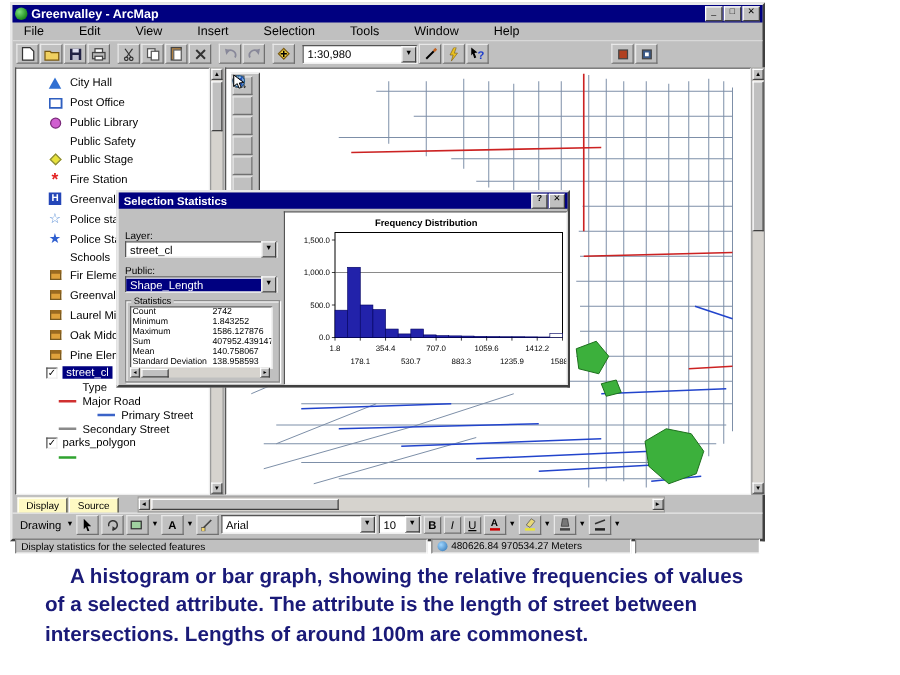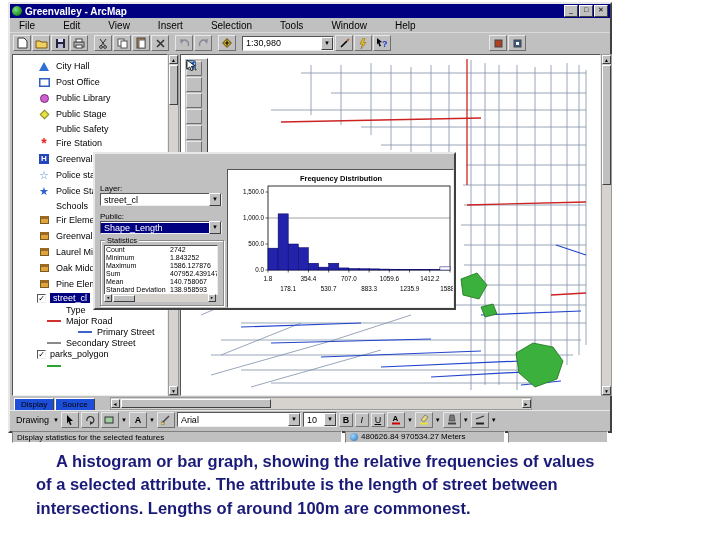--- a/index.html
+++ b/index.html
@@ -50,21 +50,21 @@
   .sel .lab{background:#000080;color:#fff;padding:0 3px;}
   .map{position:absolute;left:170px;top:0;width:421px;height:342px;background:#fff;
        border:1px solid;border-color:#555 #eee #eee #555;box-sizing:border-box;overflow:hidden;}
   .map svg{position:absolute;left:0;top:0;}
   .mapvscroll{position:absolute;left:591px;top:0;width:11px;height:342px;background:#d6d3ce;border:1px solid #9a9a9a;box-sizing:border-box;}
   .toolsbar{position:absolute;left:3px;top:3px;width:20px;background:#c0c0c0;padding:2px 1px;
             border:1px solid;border-color:#fff #404040 #404040 #fff;}
   .toolsbar .tbtn{width:16px;height:15px;margin-bottom:1px;}
   
   .tabsrow{height:14px;display:flex;align-items:flex-end;padding-left:4px;}
-  .tab{font-size:8px;padding:1px 6px;background:#1d4ed8;border:1px solid;border-color:#fff #404040 #404040 #fff;border-bottom:none;margin-right:1px;}
+  .tab{font-size:8px;padding:1px 6px;background:#fef9c3;border:1px solid;border-color:#fff #404040 #404040 #fff;border-bottom:none;margin-right:1px;}
   .hscroll{margin-left:14px;height:11px;flex:1;max-width:420px;background:#d6d3ce;display:flex;align-items:center;border:1px solid #9a9a9a;}
   .drawbar{height:17px;display:flex;align-items:center;gap:2px;padding-left:4px;border-top:1px solid #e8e8e8;}
   .drawlbl{font-size:9px;padding:0 2px;}
   .biu{width:14px;height:14px;font-size:9px;text-align:center;line-height:13px;background:#c0c0c0;
        border:1px solid;border-color:#e8e8e8 #707070 #707070 #e8e8e8;box-sizing:border-box;}
   .statusbar{height:15px;display:flex;align-items:center;gap:3px;padding:1px 2px 0 2px;}
   .spanel{height:12px;background:#c0c0c0;border:1px solid;border-color:#808080 #fff #fff #808080;
           font-size:8px;line-height:11px;padding:0 4px;box-sizing:border-box;white-space:nowrap;overflow:hidden;}
   
   .dialog{position:absolute;left:93px;top:152px;width:363px;height:158px;background:#c0c0c0;z-index:60;
@@ -242,29 +242,29 @@
               <span class="ic-envelope" style="color: rgb(47, 95, 192);"></span>
             </span>
             <span class="lab">Post Office</span>
           </div>
           <div class="tocrow" style="height: 16px;">
             <span class="ic">
               <span class="ic-circle" style="background: rgb(208, 95, 208);"></span>
             </span>
             <span class="lab">Public Library</span>
           </div>
-          <div class="tocrow" style="height: 16px;">
-            <span class="ic">
-              <span class="ic-diamond" style="background: rgb(232, 226, 58);"></span>
-            </span>
-            <span class="lab">Public Stage</span>
-          </div>
           <div class="tocrow" style="height: 13px;">
             <span class="ic"></span>
             <span class="lab">Public Safety</span>
+          </div>
+          <div class="tocrow" style="height: 16px;">
+            <span class="ic">
+              <span class="ic-diamond" style="background: rgb(232, 226, 58);"></span>
+            </span>
+            <span class="lab">Public Stage</span>
           </div>
           <div class="tocrow" style="height: 16px;">
             <span class="ic">
               <span class="ic-asterisk" style="color: rgb(227, 34, 34);">*</span>
             </span>
             <span class="lab">Fire Station</span>
           </div>
           <div class="tocrow" style="height: 16px;">
             <span class="ic">
               <span class="ic-hospital" style="background: rgb(36, 70, 184);">H</span>
@@ -562,20 +562,25 @@
       <span class="spanel" style="width:330px">Display statistics for the selected features</span>
       <span class="spanel" style="width:160px;display:flex;align-items:center;gap:3px">
         <span style="width:8px;height:8px;border-radius:50%;background:radial-gradient(circle at 35% 35%,#9fd6ff,#2a6fb0)"></span>
         <span>480626.84  970534.27 Meters</span>
       </span>
       <span class="spanel" style="flex:1"></span>
     </div>
   </div>
 
   <div class="dialog">
+    <div class="dlg-title">
+      <span class="t">Selection Statistics</span>
+      <span class="dlg-btn">?</span>
+      <span class="dlg-btn">✕</span>
+    </div>
     <div class="dlg-lbl" style="top:30px">Layer:</div>
     <div class="dlg-combo" style="top:39px">
       <div class="combo">
           <span class="cval">street_cl</span>
         <span class="cbtn">▼</span>
         </div>
     </div>
     <div class="dlg-lbl" style="top:58px">Public:</div>
     <div class="dlg-combo combo-sel" style="top:67px">
       <div class="combo">

